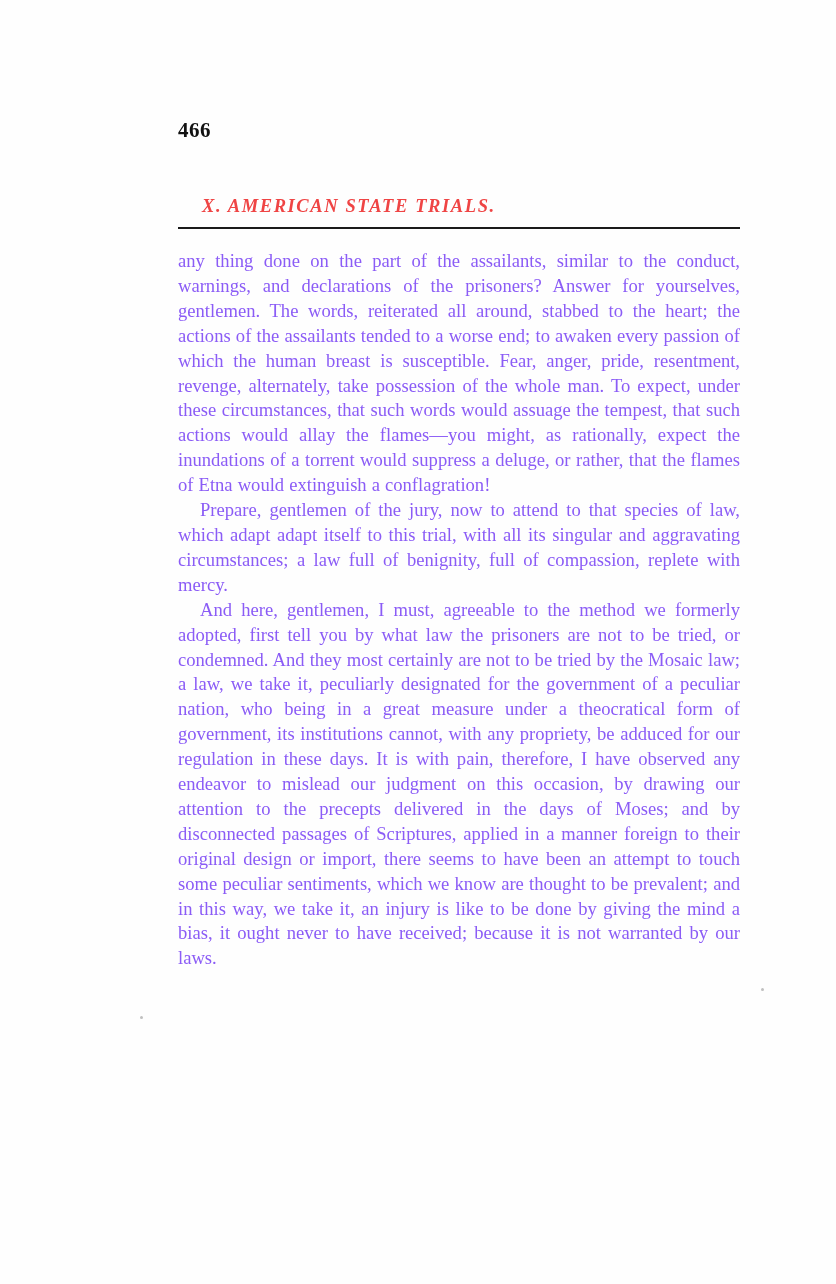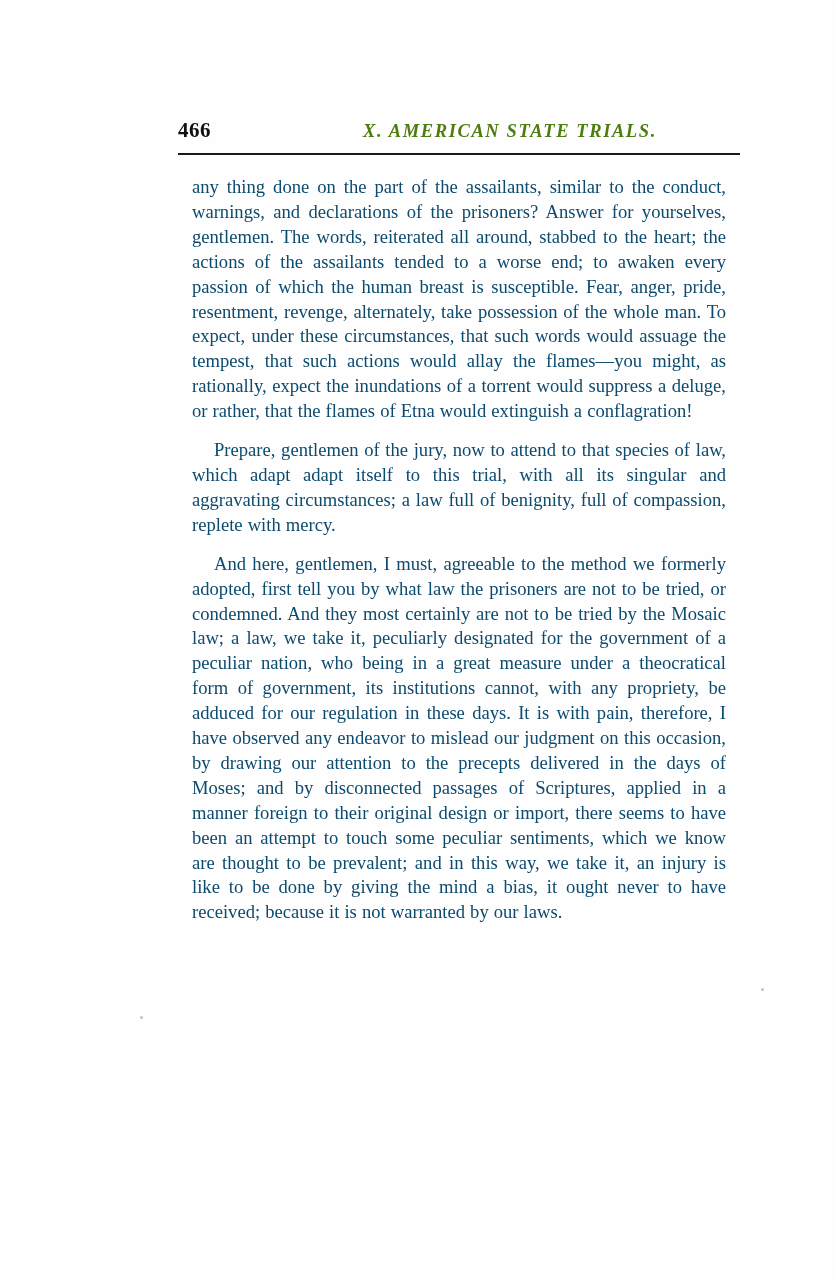--- a/index.html
+++ b/index.html
@@ -27,55 +27,56 @@
     position: absolute;
     left: 178px;
     top: 118px;
     width: 562px;
   }
   .header-row {
     display: flex;
     align-items: baseline;
     width: 100%;
     padding-bottom: 8px;
+    flex-direction: column;
   }
   .folio {
     font-size: 21px;
     font-weight: 700;
     letter-spacing: 0.5px;
     color: #111;
     width: 78px;
     flex: 0 0 78px;
     font-family: "Liberation Serif", serif;
   }
   .running-head {
     flex: 1 1 auto;
     text-align: center;
     font-size: 18.5px;
     font-style: italic;
     font-weight: 700;
     letter-spacing: 1.6px;
-    color: #4d7c0f;
+    color: #ef4444;
     white-space: nowrap;
     padding-left: 24px;
   }
   .rule {
     width: 562px;
     height: 2px;
     background: #1a1a1a;
     margin-top: 2px;
     margin-bottom: 20px;
   }
   .body-text p {
-    margin: 14px;
+    margin: 0;
     font-size: 18.6px;
     line-height: 24.9px;
     text-align: justify;
     text-justify: inter-word;
-    color: #0c4a6e;
+    color: #8b5cf6;
     word-spacing: 0.4px;
     hyphens: none;
   }
   .body-text p.indent {
     text-indent: 22px;
   }
   .body-text p + p {
     margin-top: 0;
   }
   

